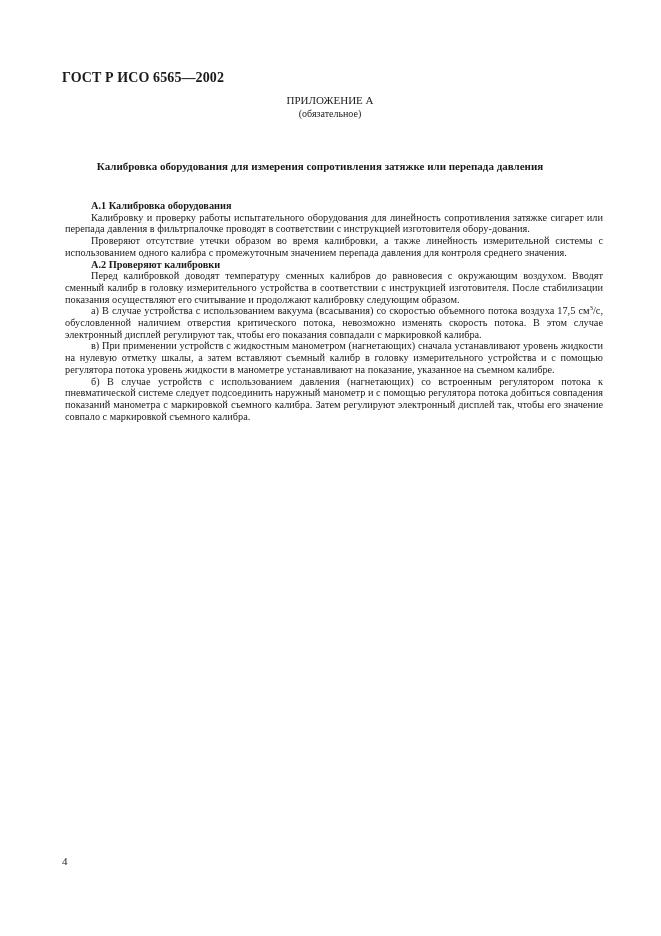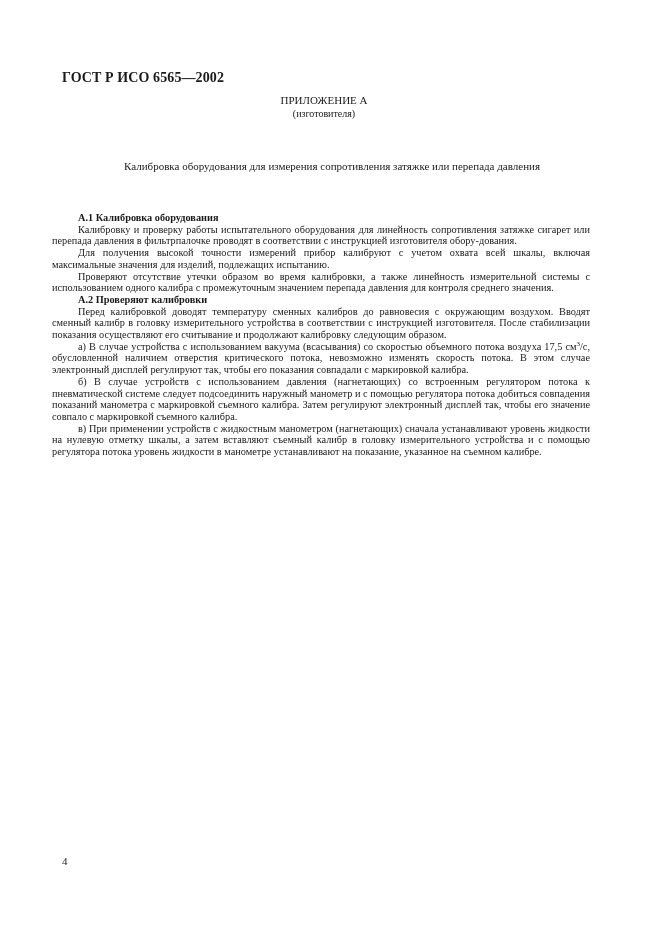--- a/index.html
+++ b/index.html
@@ -1,46 +1,45 @@
 <!DOCTYPE html>
 <html><head>
 <meta charset="utf-8">
 <style>
   html, body { margin:0; padding:0; background:#ffffff; }
   body { width:661px; height:936px; position:relative; overflow:hidden;
          font-family:"Liberation Serif","DejaVu Serif",serif; color:#1a1a1a; }
   .hdr { position:absolute; left:62px; top:70px; font-size:14px; font-weight:bold; letter-spacing:0.1px; }
-  .appx { position:absolute; left:0; width:648px; top:94px; text-align:center; font-size:11px; line-height:13px; }
+  .appx { position:absolute; left:6px; width:648px; top:94px; text-align:center; font-size:11px; line-height:13px; }
   .appx .sub { font-size:10px; }
-  .title { position:absolute; left:62px; width:540px; top:160px; text-align:center; font-size:11px; font-weight:normal; line-height:13px; }
-  .body { position:absolute; left:52px; width:538px; top:200px; font-size:10.3px; line-height:11.7px; text-align:justify;margin-top:12px; }
+  .title { position:absolute; left:50px; width:540px; top:160px; text-align:center; font-size:11px; font-weight:bold; line-height:13px; }
+  .body { position:absolute; left:65px; width:538px; top:200px; font-size:10.3px; line-height:11.7px; text-align:justify; }
   .body p { margin:0; text-indent:26px; }
   .body h3 { margin:0; font-size:10.3px; font-weight:bold; padding-left:26px; line-height:11.7px; }
   .page { position:absolute; left:62px; top:855px; font-size:11px; }
   sup { font-size:7px; line-height:0; }
 </style>
 </head>
 <body>
 
 <div class="hdr">ГОСТ Р ИСО 6565—2002</div>
 
 <div class="appx">
   <div>ПРИЛОЖЕНИЕ А</div>
-  <div class="sub">(изготовителя)</div>
+  <div class="sub">(обязательное)</div>
 </div>
 
 <div class="title">
   <div>Калибровка оборудования для измерения сопротивления затяжке или перепада давления</div>
 </div>
 
 <div class="body">
   <h3>А.1  Калибровка оборудования</h3>
   <p>Калибровку и проверку работы испытательного оборудования для линейность сопротивления затяжке сигарет или перепада давления в фильтрпалочке проводят в соответствии с инструкцией изготовителя обору-дования.</p>
-  <p>Для получения высокой точности измерений прибор калибруют с учетом охвата всей шкалы, включая максимальные значения для изделий, подлежащих испытанию.</p>
   <p>Проверяют отсутствие утечки образом во время калибровки, а также линейность измерительной системы с использованием одного калибра с промежуточным значением перепада давления для контроля среднего значения.</p>
   <h3>А.2  Проверяют калибровки</h3>
   <p>Перед калибровкой доводят температуру сменных калибров до равновесия с окружающим воздухом. Вводят сменный калибр в головку измерительного устройства в соответствии с инструкцией изготовителя. После стабилизации показания осуществляют его считывание и продолжают калибровку следующим образом.</p>
   <p><span>а)  В случае устройства с использованием вакуума (всасывания) со скоростью объемного потока воздуха 17,5 см</span><sup>3</sup><span>/с, обусловленной наличием отверстия критического потока, невозможно изменять скорость потока. В этом случае электронный дисплей регулируют так, чтобы его показания совпадали с маркировкой калибра.</span></p>
+  <p>в)  При применении устройств с жидкостным манометром (нагнетающих) сначала устанавливают уровень жидкости на нулевую отметку шкалы, а затем вставляют съемный калибр в головку измерительного устройства и с помощью регулятора потока уровень жидкости в манометре устанавливают на показание, указанное на съемном калибре.</p>
   <p>б)  В случае устройств с использованием давления (нагнетающих) со встроенным регулятором потока к пневматической системе следует подсоединить наружный манометр и с помощью регулятора потока добиться совпадения показаний манометра с маркировкой съемного калибра. Затем регулируют электронный дисплей так, чтобы его значение совпало с маркировкой съемного калибра.</p>
-  <p>в)  При применении устройств с жидкостным манометром (нагнетающих) сначала устанавливают уровень жидкости на нулевую отметку шкалы, а затем вставляют съемный калибр в головку измерительного устройства и с помощью регулятора потока уровень жидкости в манометре устанавливают на показание, указанное на съемном калибре.</p>
 </div>
 
 <div class="page">4</div>
 
 </body></html>

